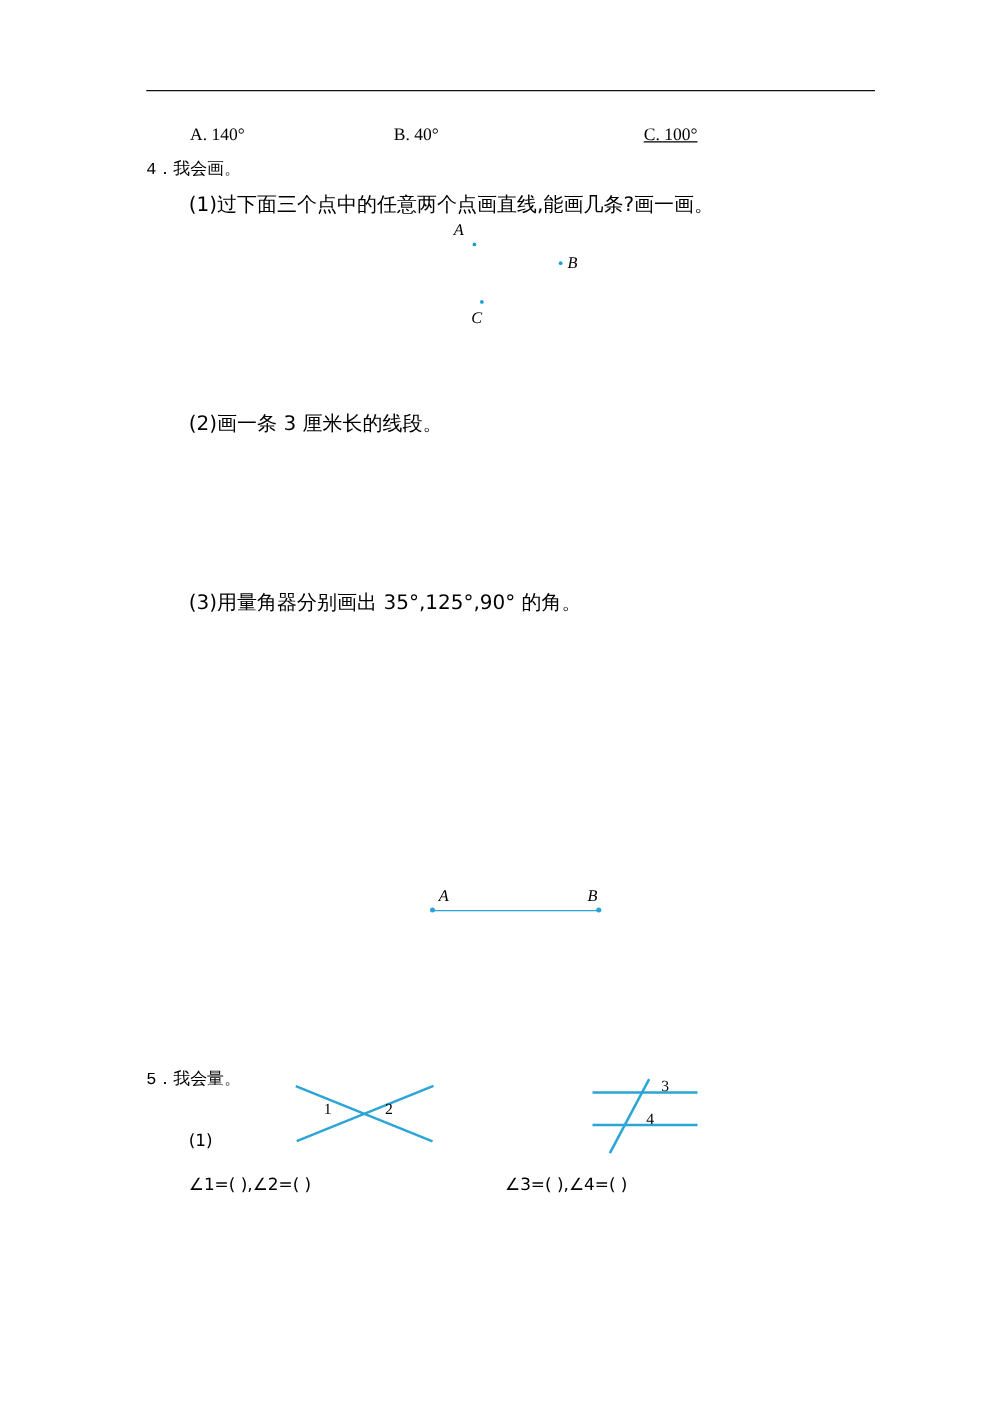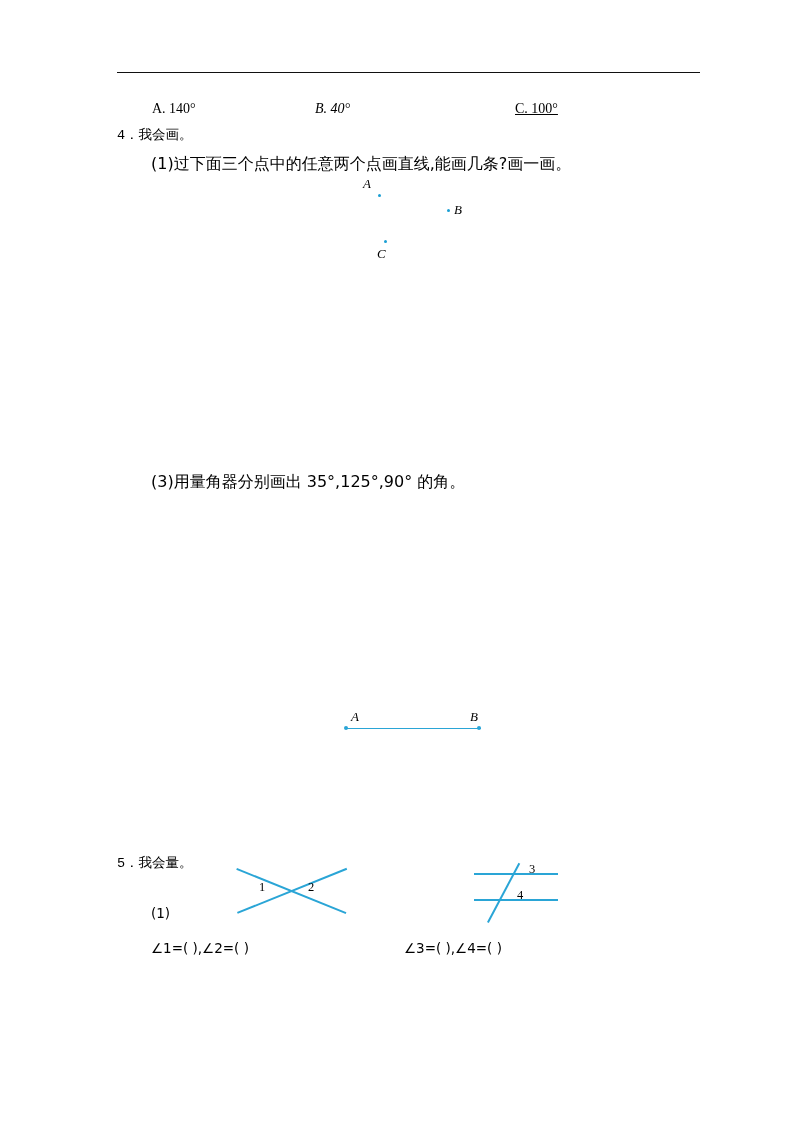--- a/index.html
+++ b/index.html
@@ -32,21 +32,21 @@
   }
 
   
   .choice {
     position: absolute;
     top: 101px;
     font-family: "Liberation Serif", serif;
     font-size: 14px;
   }
   #choice-a { left: 152px; }
-  #choice-b { left: 315px; font-style: italic; }
+  #choice-b { left: 315px; }
   #choice-c { left: 515px; text-decoration: underline; }
 
   
   .qnum {
     position: absolute;
     font-family: Liberation Mono, monospace;
     font-size: 13.5px;
   }
   #q4-head { left: 117px; top: 126px; }
   #q5-head { left: 117px; top: 854px; }
@@ -142,20 +142,21 @@
     <div class="ptdot" style="left:378px; top:194px;"></div>
     <div class="ptlabel" style="left:363px; top:176px;">A</div>
 
     <div class="ptdot" style="left:447px; top:209px;"></div>
     <div class="ptlabel" style="left:454px; top:202px;">B</div>
 
     <div class="ptdot" style="left:384px; top:240px;"></div>
     <div class="ptlabel" style="left:377px; top:246px;">C</div>
   </div>
 
+  <div class="sub" id="q4-2">(2)画一条 3 厘米长的线段。</div>
 
   <div class="sub" id="q4-3">(3)用量角器分别画出 35°,125°,90° 的角。</div>
 
 
   <div>
     <div class="segline"></div>
     <div class="segdot" id="seg-dot-a"></div>
     <div class="segdot" id="seg-dot-b"></div>
     <div class="ptlabel" id="seg-lab-a">A</div>
     <div class="ptlabel" id="seg-lab-b">B</div>

